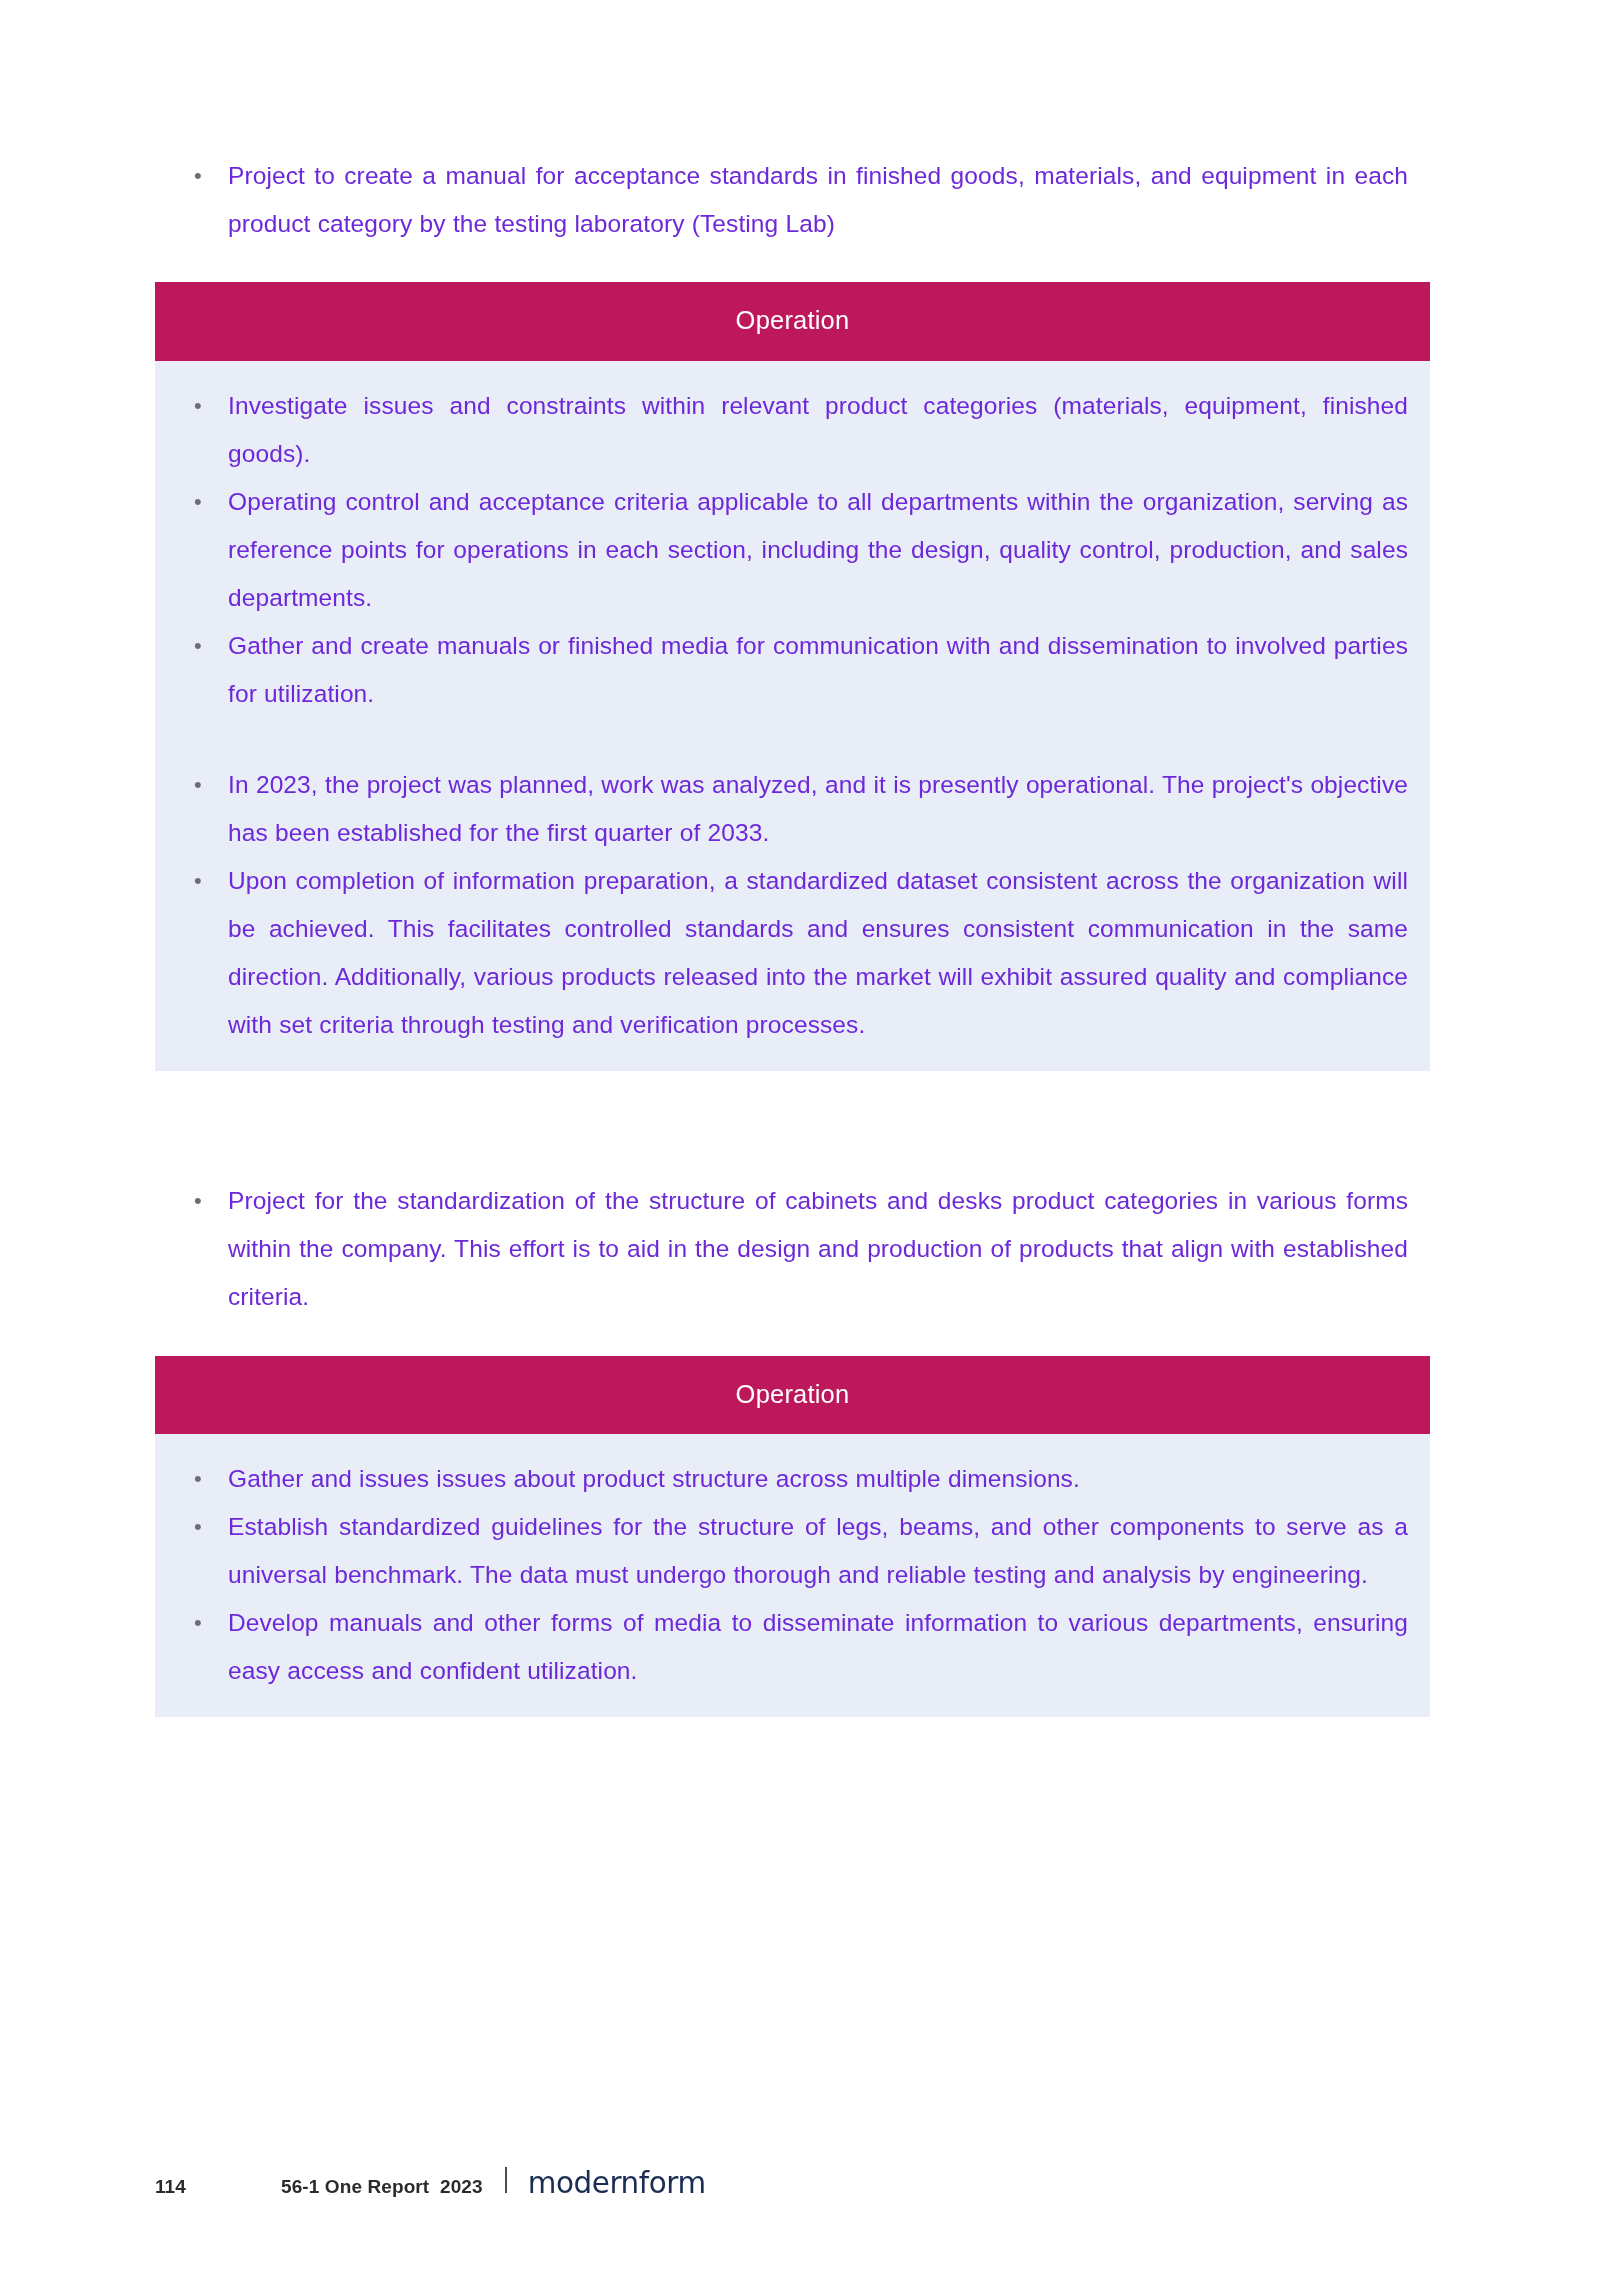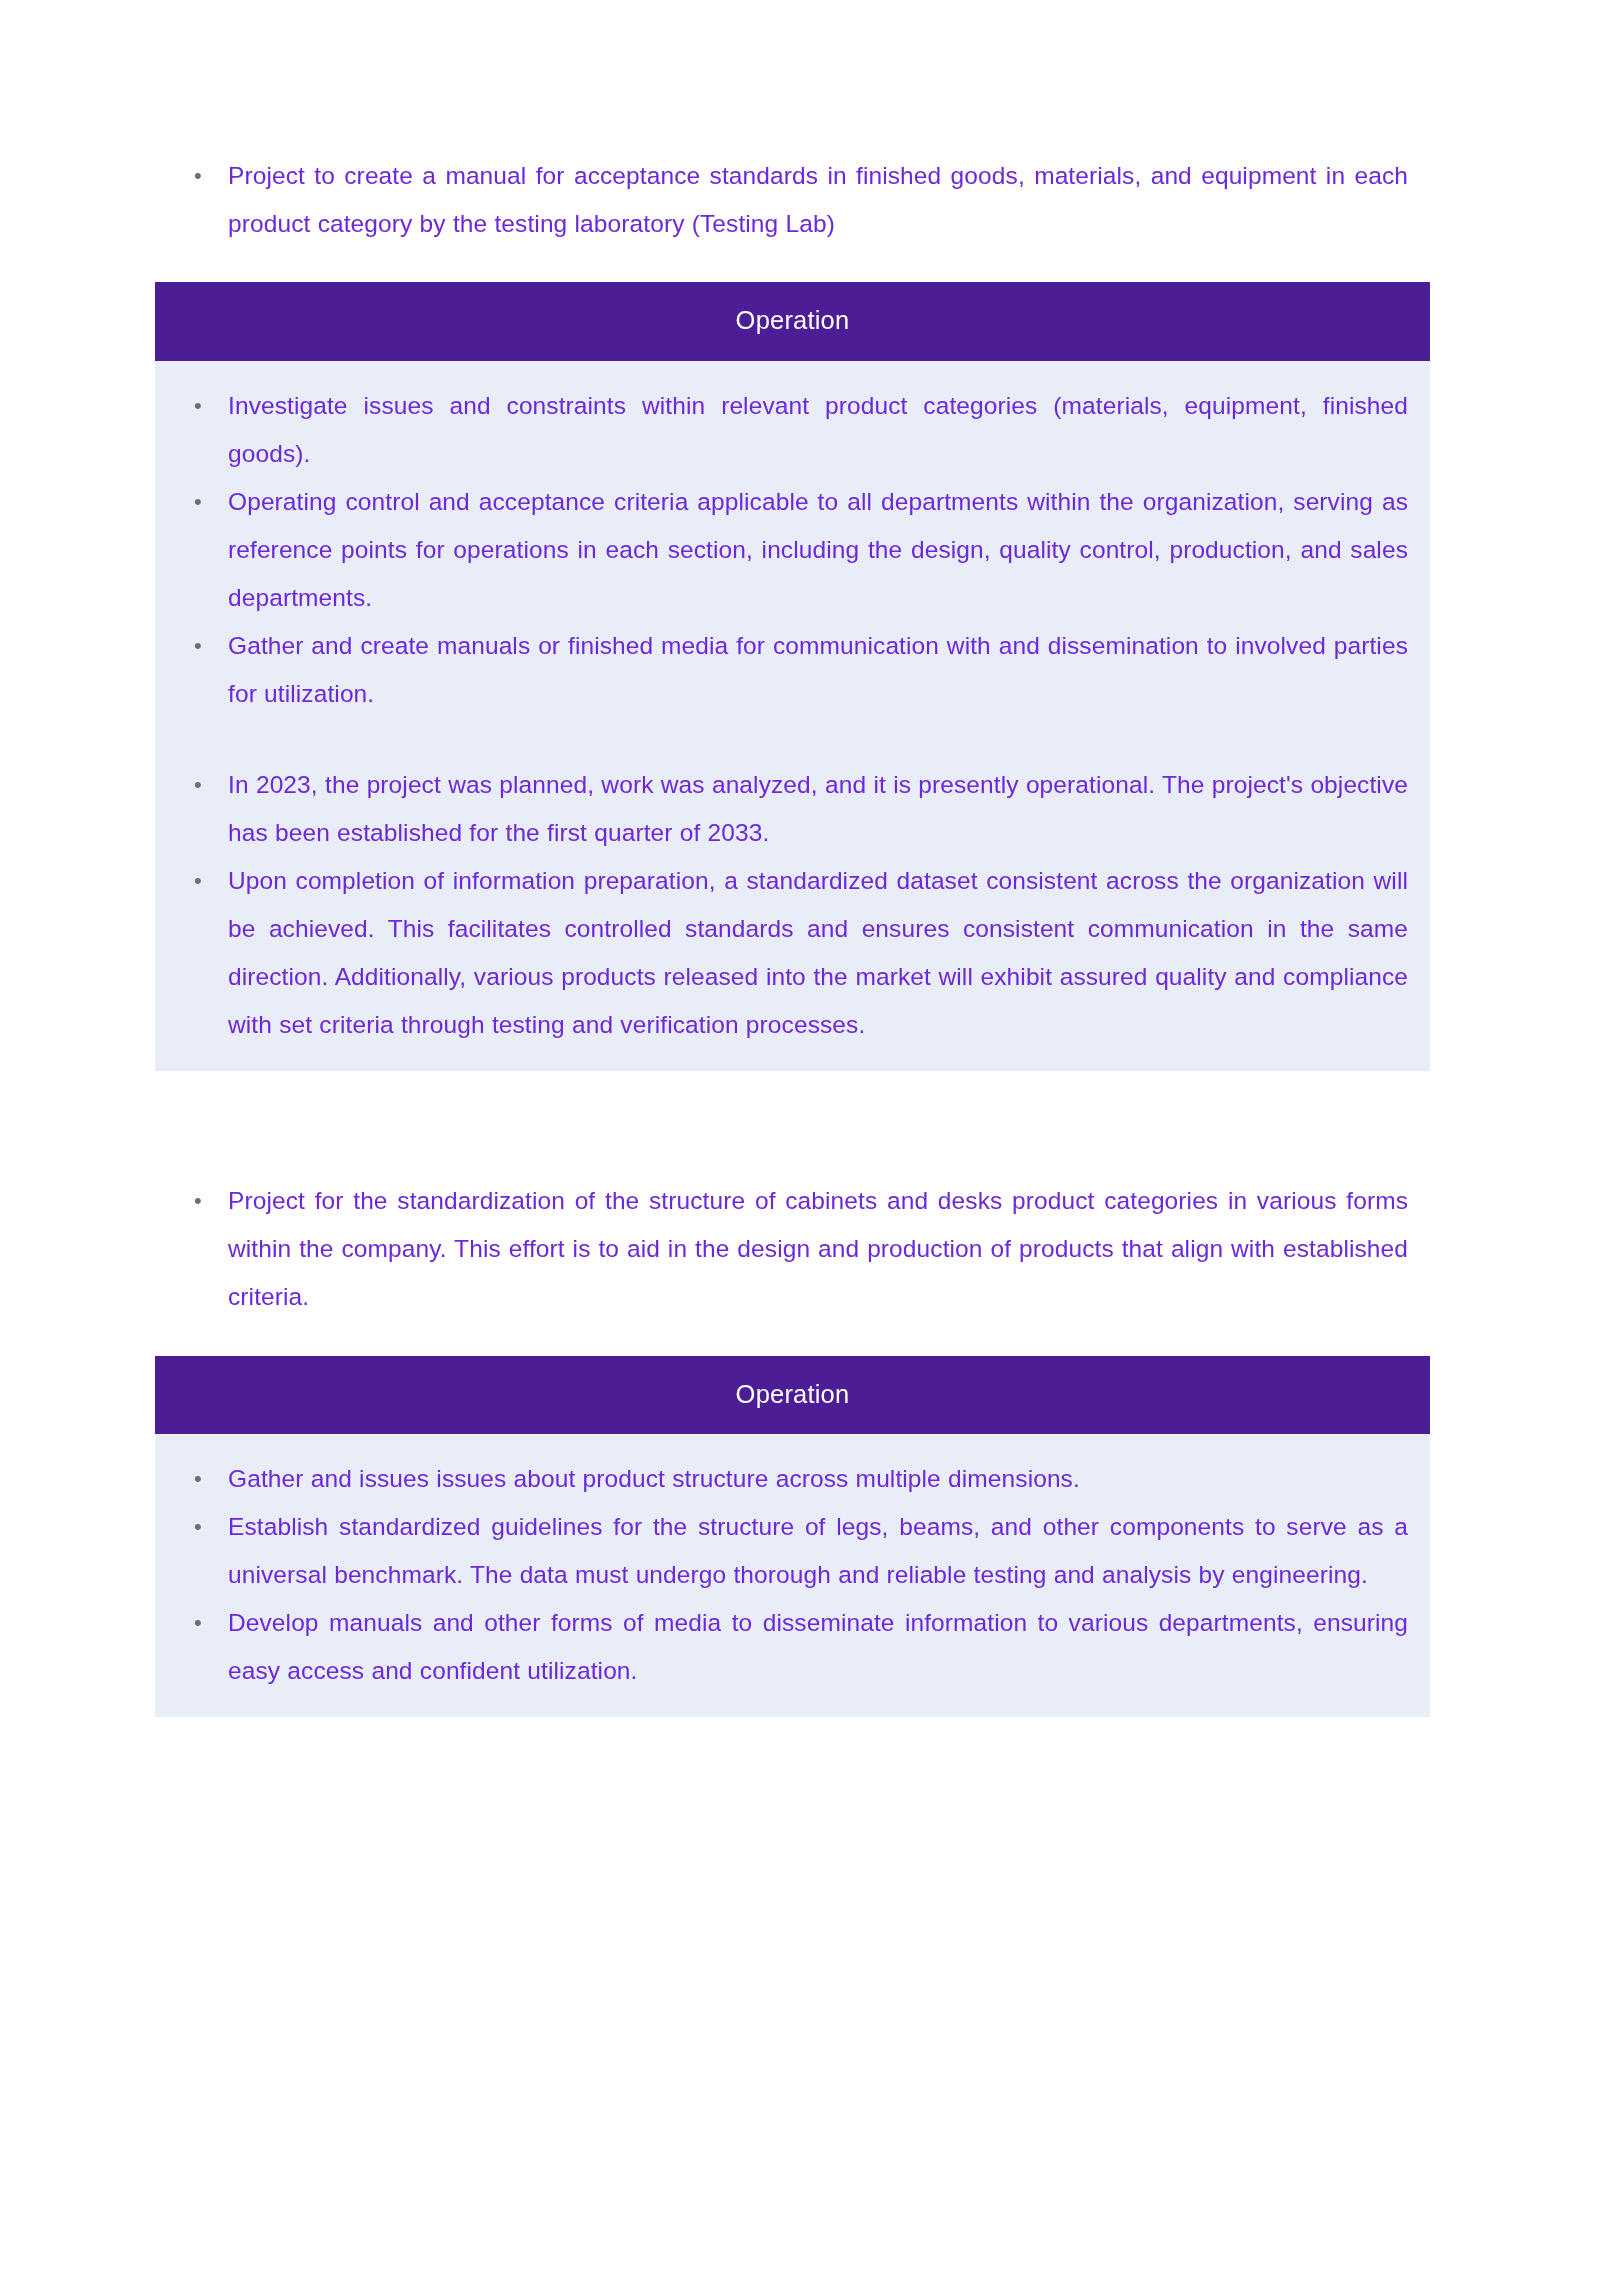--- a/index.html
+++ b/index.html
@@ -70,21 +70,21 @@
     letter-spacing: 0.1px;
     word-spacing: 0.3px;
   }
 
   .bullet-text.nojustify {
     text-align: left;
   }
 
   
   .section-header {
-    background: #4c1d95;
+    background: #be185d;
     color: #ffffff;
     text-align: center;
     font-size: 25.5px;
     font-weight: 400;
     line-height: 1;
     padding: 26px 0 27px 0;
     letter-spacing: 0.2px;
   }
 
   
@@ -210,15 +210,21 @@
         <span class="bullet-text">Establish standardized guidelines for the structure of legs, beams, and other components to serve as a universal benchmark. The data must undergo thorough and reliable testing and analysis by engineering.</span>
       </div>
       <div class="bullet-row">
         <span class="bullet-dot">•</span>
         <span class="bullet-text">Develop manuals and other forms of media to disseminate information to various departments, ensuring easy access and confident utilization.</span>
       </div>
     </div>
 
   </div>
 
+  <div class="footer">
+    <span class="footer-page-no">114</span>
+    <span class="footer-report">56-1 One Report  2023</span>
+    <span class="footer-divider"></span>
+    <span class="footer-logo">modernform</span>
+  </div>
 
 </div>
 
 
 </body></html>

